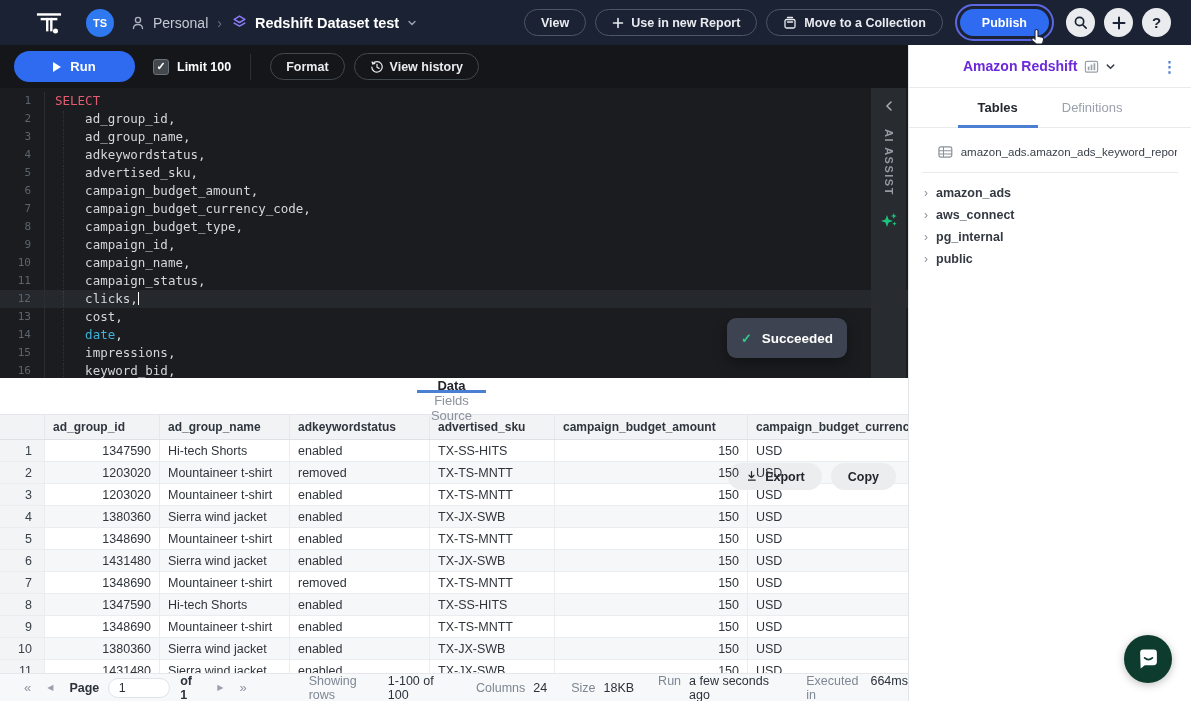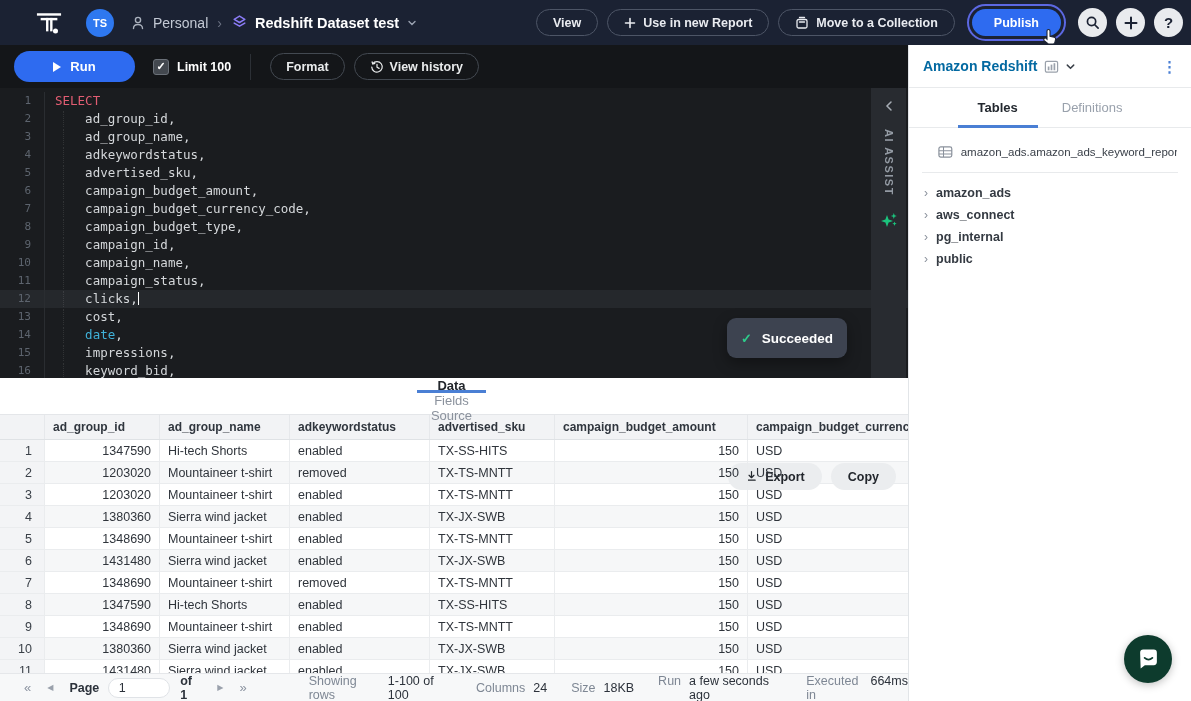--- a/index.html
+++ b/index.html
@@ -2,21 +2,21 @@
 <html><head>
 <meta charset="utf-8">
 <style>
   * { margin:0; padding:0; box-sizing:border-box; }
   html,body { width:1191px; height:701px; overflow:hidden; background:#fff;
     font-family:"Liberation Sans", sans-serif; }
   .app { position:relative; width:1191px; height:701px; }
 
   
   .navbar { position:absolute; left:0; top:0; width:1191px; height:45px;
-    background:#1b2233; display:flex; align-items:center; padding:0 8px 0 36px; }
+    background:#1b2233; display:flex; align-items:center; padding:0 20px 0 36px; }
   .logo { width:26px; height:26px; flex:none; }
   .avatar { width:28px; height:28px; border-radius:50%; background:#2e78f0; color:#fff;
     font-size:11px; font-weight:700; display:flex; align-items:center; justify-content:center;
     margin-left:24px; flex:none; }
   .crumbs { display:flex; align-items:center; margin-left:16px; gap:7px; }
   .crumb-personal { color:#c3c9d4; font-size:14px; }
   .crumb-sep { color:#6b7283; font-size:14px; margin:0 2px; }
   .doc-title { color:#ffffff; font-size:14.5px; font-weight:700; }
   .nav-right { margin-left:auto; display:flex; align-items:center; gap:9px; }
   .pill-btn { height:27px; padding:0 16px; border-radius:14px; border:1px solid #4d5566;
@@ -129,21 +129,21 @@
   .stats { display:flex; align-items:center; gap:24px; margin-left:62px; }
   .stat { display:flex; gap:8px; }
   .stat .lbl { color:#7e8794; }
   .stat .val { color:#2c323b; }
 
   
   .sidebar { position:absolute; left:908px; top:45px; width:283px; height:656px;
     background:#fff; border-left:1px solid #e2e5e8; }
   .sb-head { height:43px; display:flex; align-items:center; padding:0 14px;
     border-bottom:1px solid #e8eaec; }
-  .conn-name { font-size:14px; font-weight:700; color:#0369a1; }
+  .conn-name { font-size:14px; font-weight:700; color:#6d28d9;margin-left:40px; }
   .conn-icons { display:flex; align-items:center; gap:6px; margin-left:7px; }
   .kebab { margin-left:auto; color:#4a7fd4; font-size:15px; font-weight:700;
     background:none; border:none; line-height:1; }
   .sb-tabs { height:40px; display:flex; justify-content:center; gap:4px;
     border-bottom:1px solid #e8eaec; }
   .sb-tab { position:relative; display:flex; align-items:center; padding:0 20px;
     font-size:13px; color:#99a1ac; }
   .sb-tab.active { color:#23282f; font-weight:600; }
   .sb-tab.active::after { content:""; position:absolute; left:0; right:0; bottom:-1px;
     height:3px; background:#4a7fd4; }

